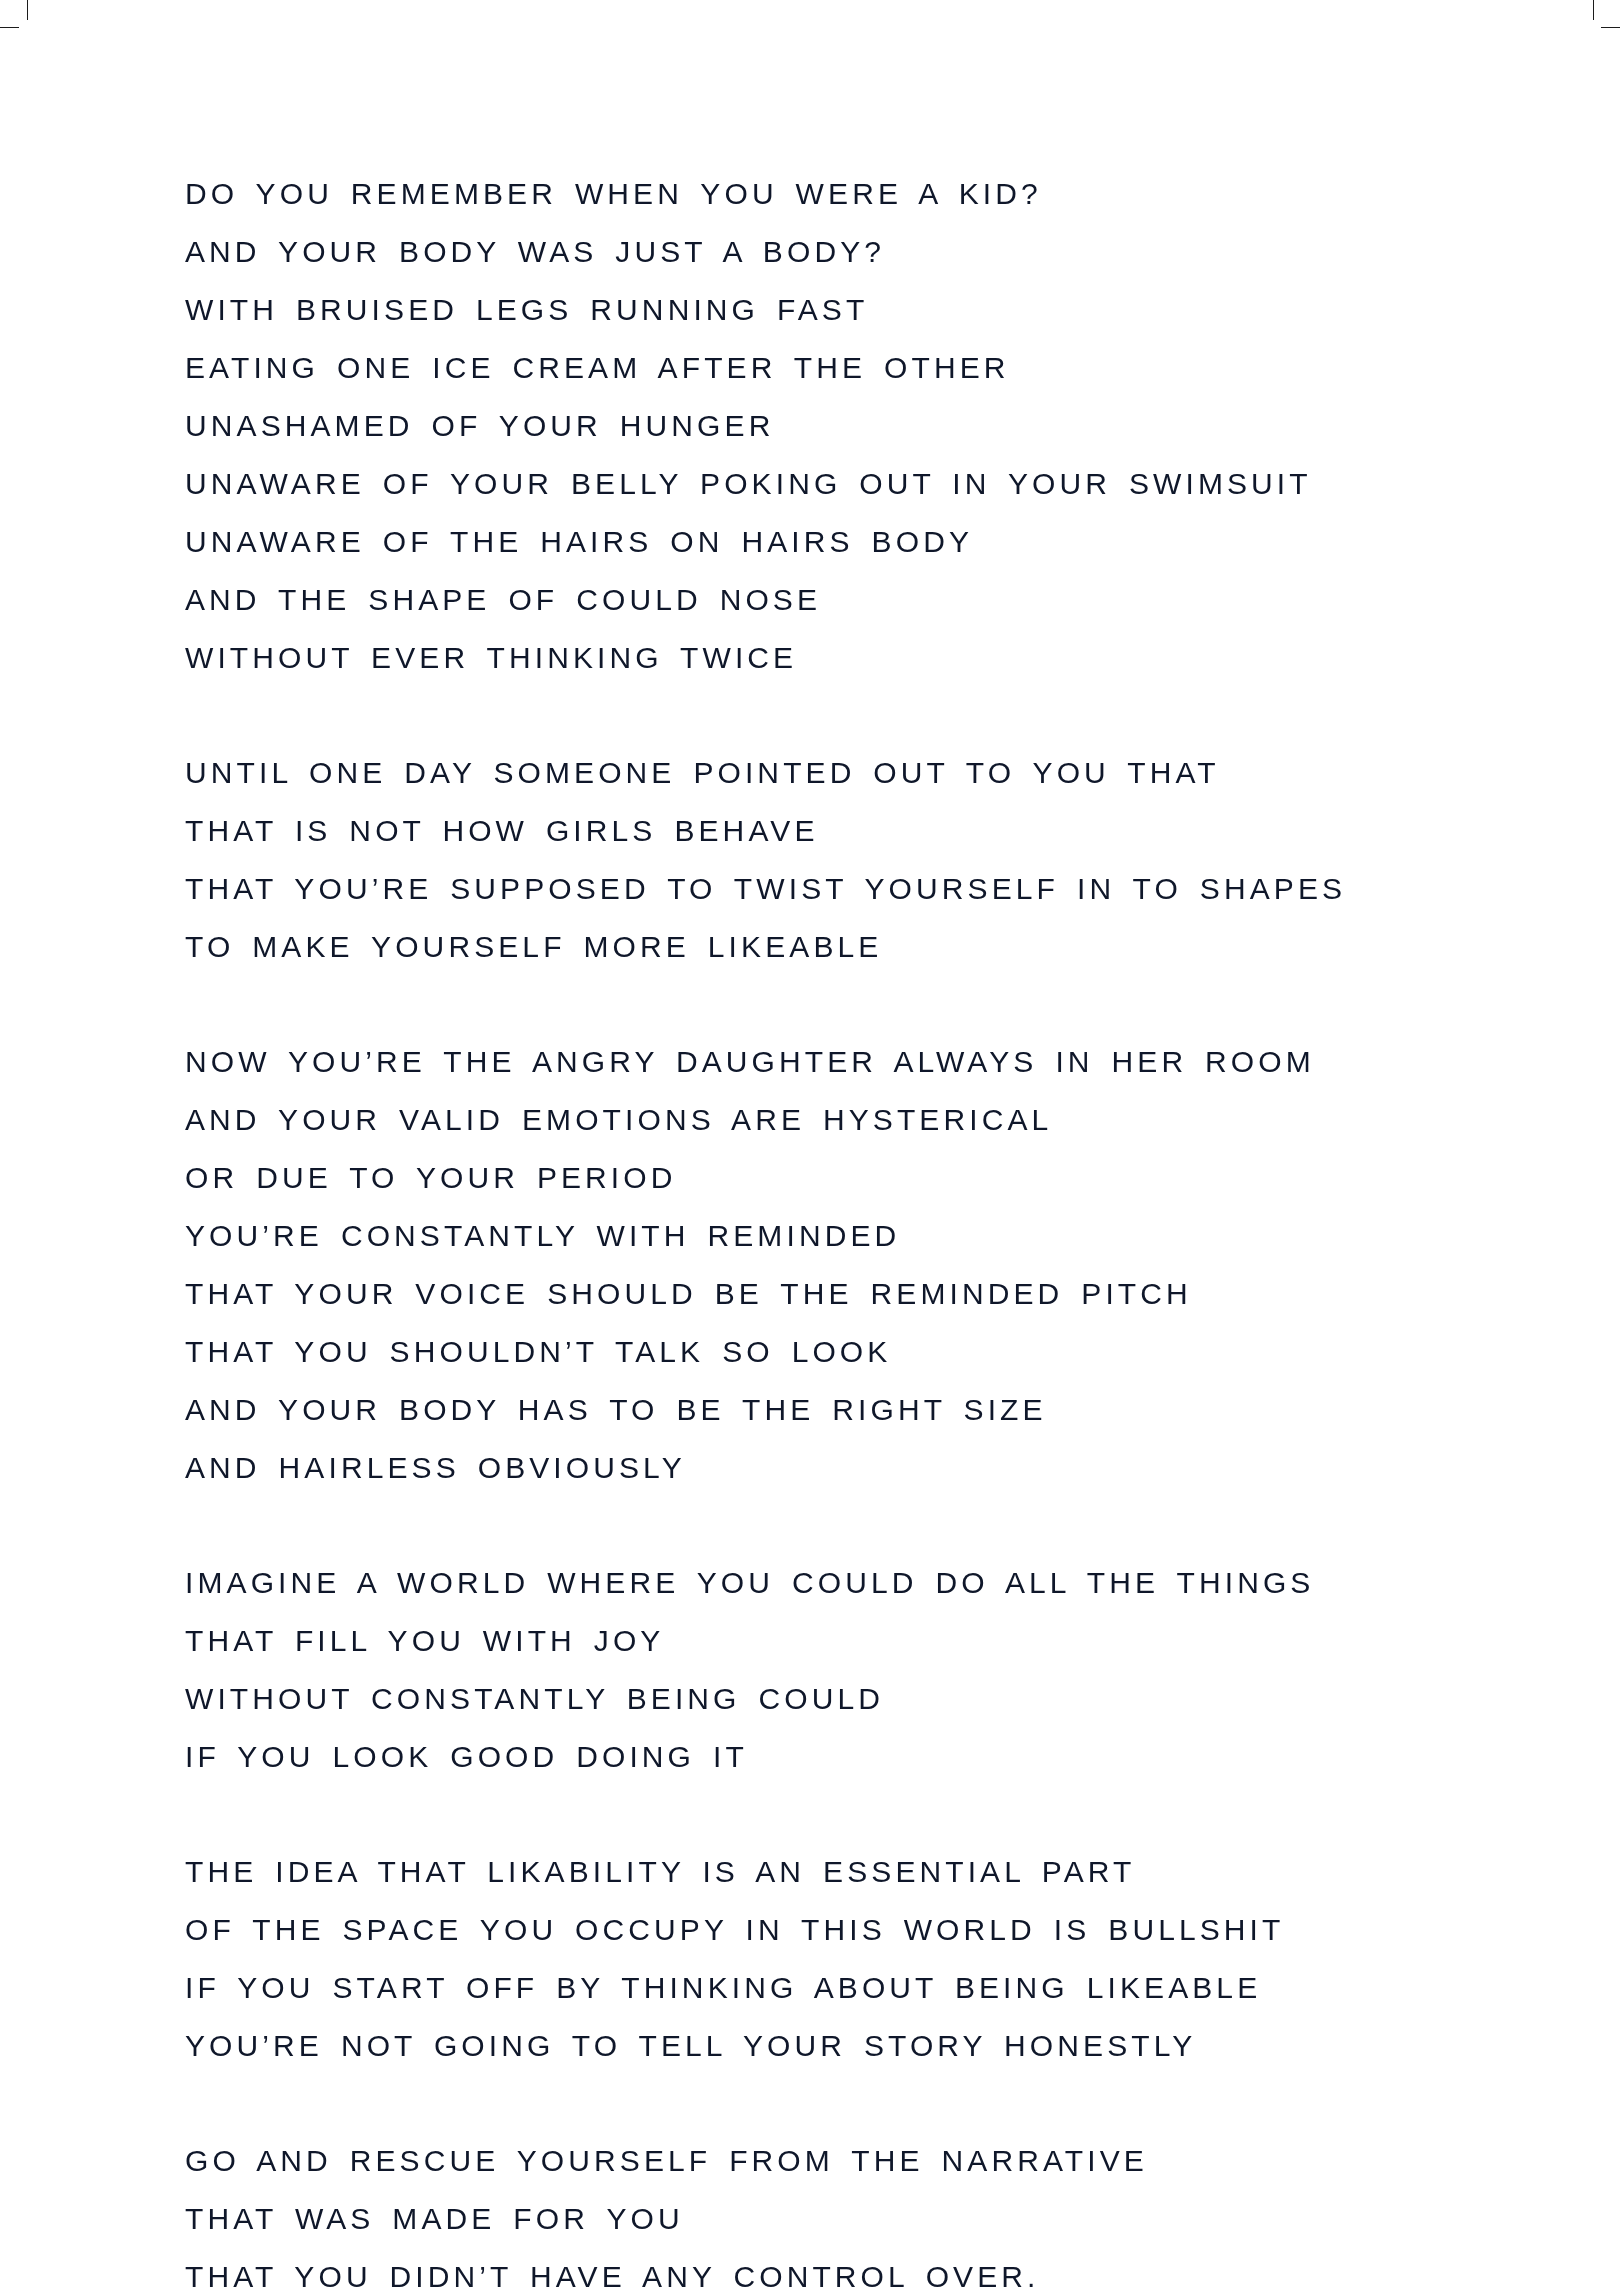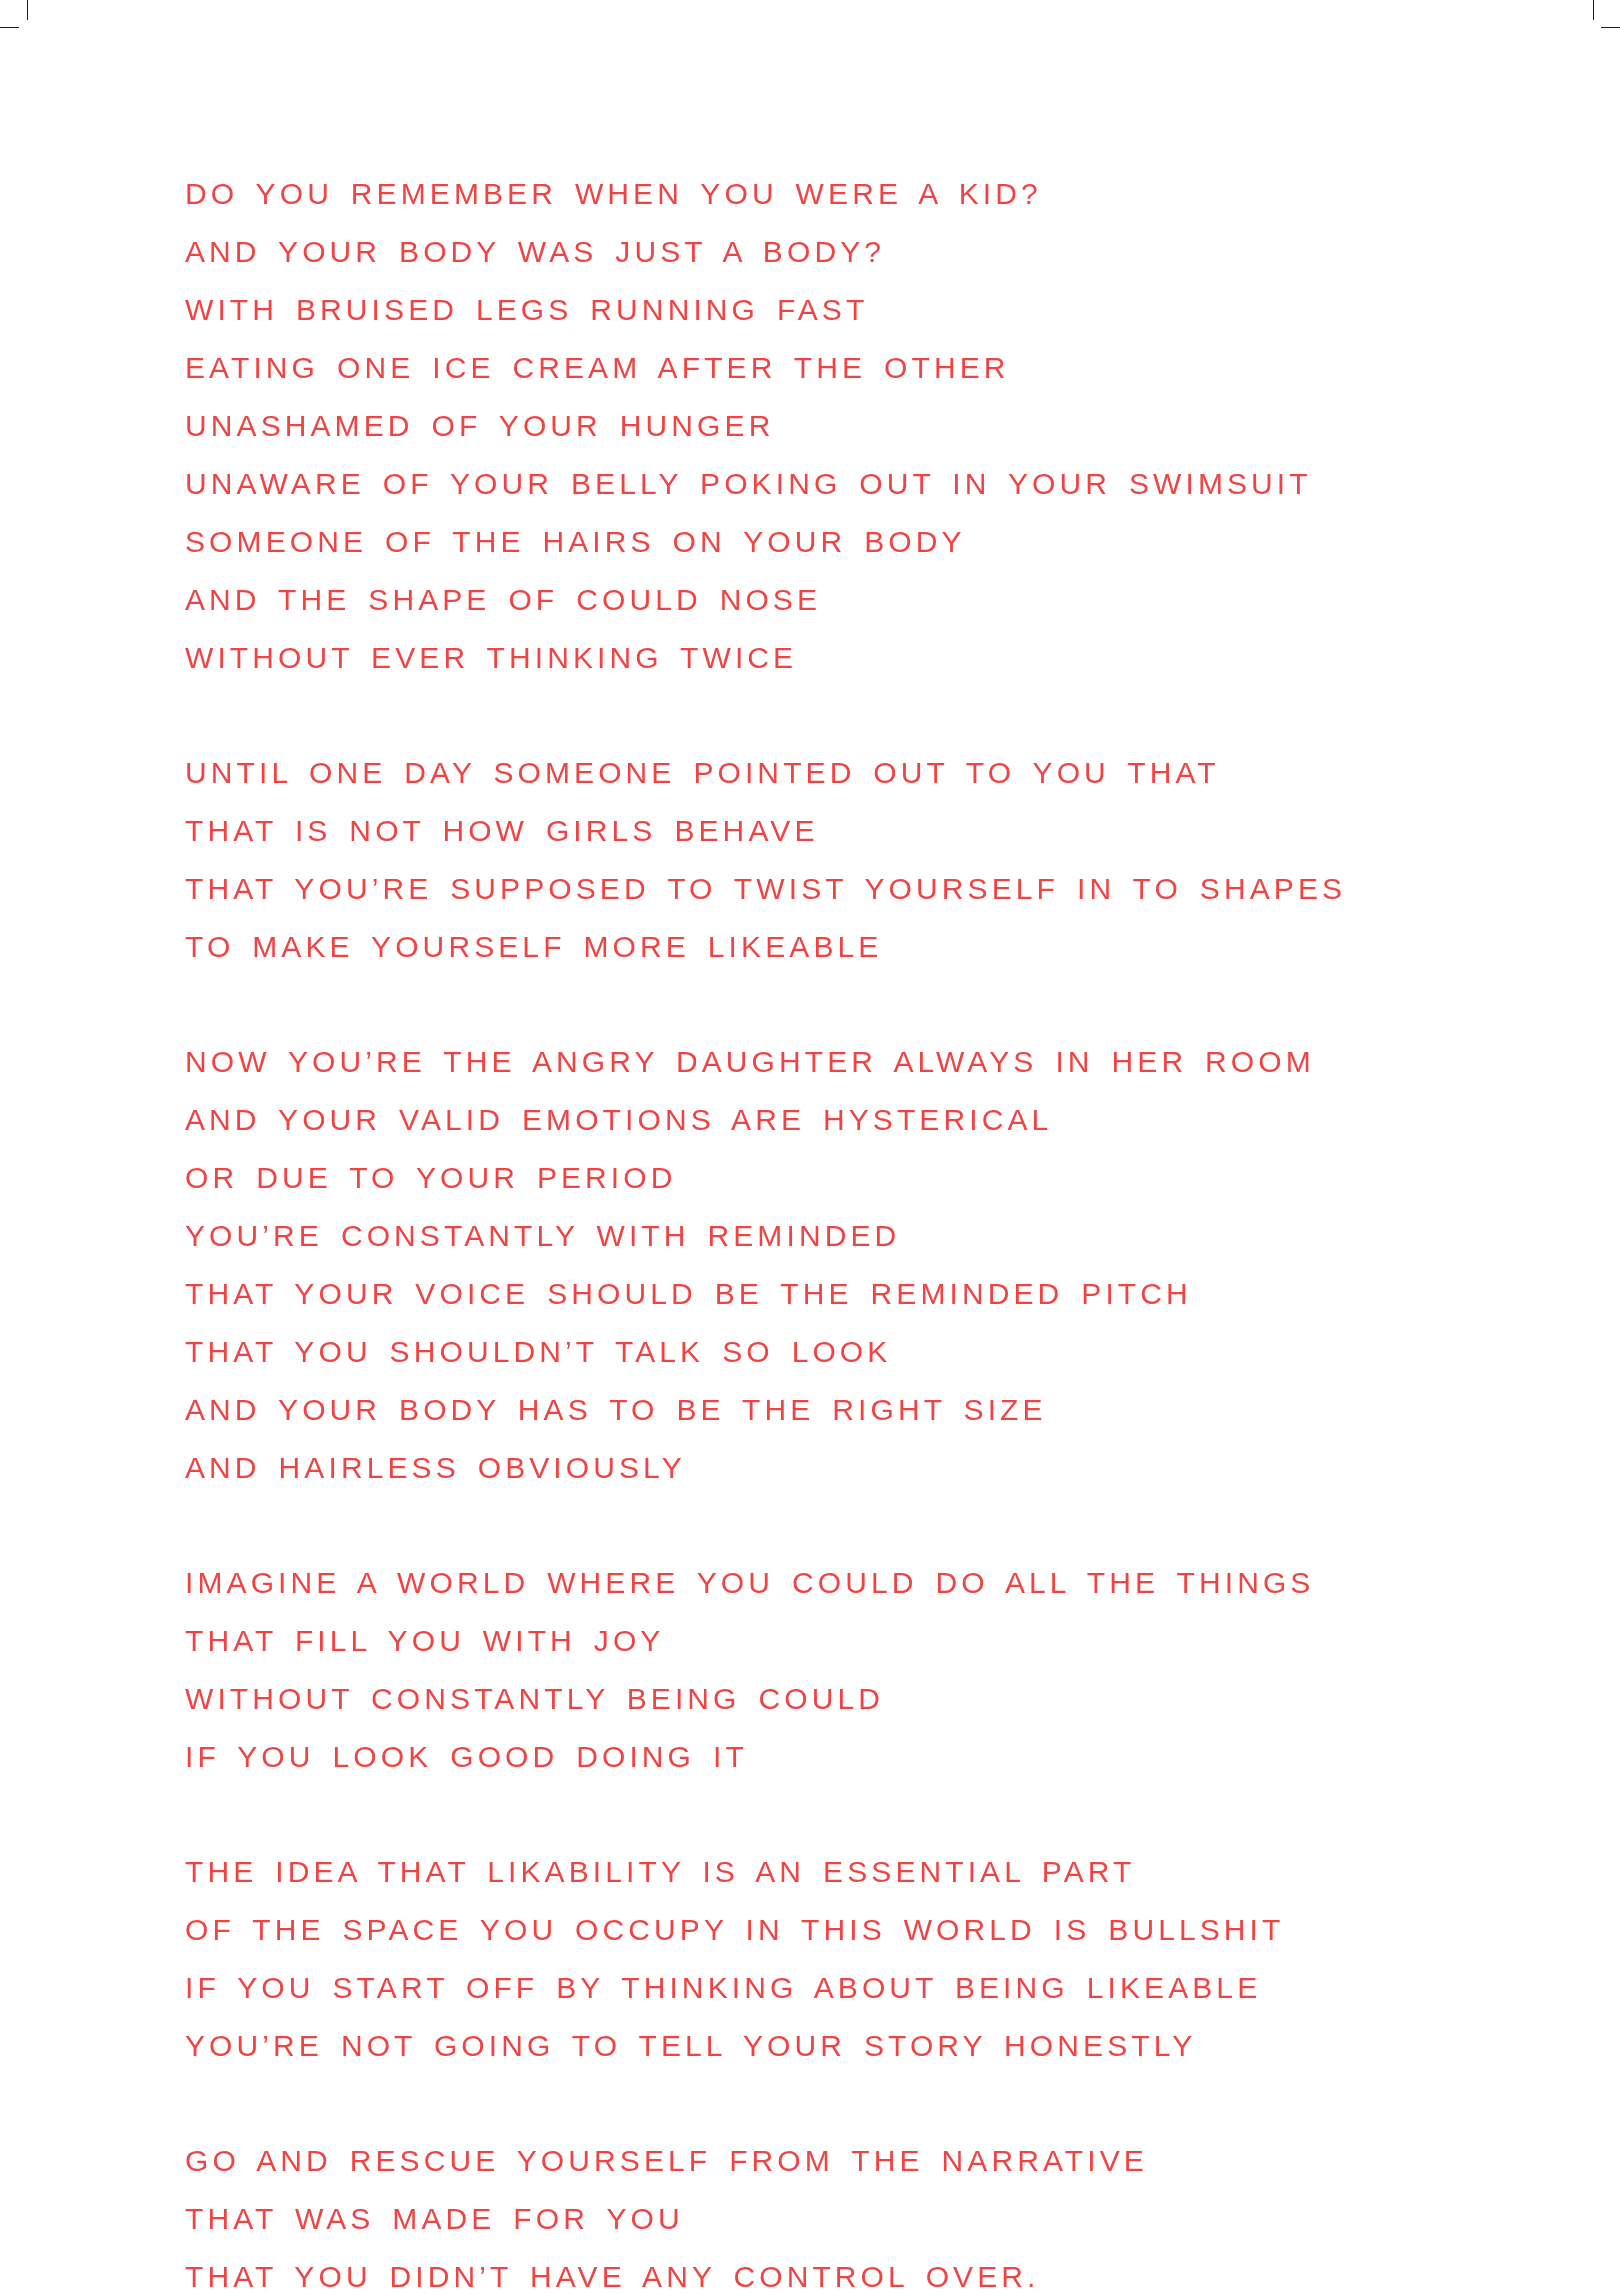--- a/index.html
+++ b/index.html
@@ -24,21 +24,21 @@
   }
   .stanza + .stanza { margin-top: 57px; }
   .line {
     margin: 0;
     font-family: "Liberation Sans", sans-serif;
     font-weight: 300;
     font-size: 30px;
     line-height: 58px;
     letter-spacing: 4.1px;
     word-spacing: 5.5px;
-    color: #ef4444;
+    color: #0f172a;
     white-space: nowrap;
   }
 
   
   .crop { position: absolute; background: #1c1c1c; }
   .crop.tl-v { left: 27px;  top: 0;       width: 0.9px;  height: 20px; }
   .crop.tl-h { left: 0;     top: 27px;    width: 19px; height: 0.9px;  }
   .crop.tr-v { left: 1593px;top: 0;       width: 0.9px;  height: 20px; }
   .crop.tr-h { left: 1601px;top: 27px;    width: 19px; height: 0.9px;  }
 </style>
@@ -53,21 +53,21 @@
   <div class="crop tr-h"></div>
 
   <main class="poem">
       <div class="stanza">
         <p class="line">DO YOU REMEMBER WHEN YOU WERE A KID?</p>
         <p class="line">AND YOUR BODY WAS JUST A BODY?</p>
         <p class="line">WITH BRUISED LEGS RUNNING FAST</p>
         <p class="line">EATING ONE ICE CREAM AFTER THE OTHER</p>
         <p class="line">UNASHAMED OF YOUR HUNGER</p>
         <p class="line">UNAWARE OF YOUR BELLY POKING OUT IN YOUR SWIMSUIT</p>
-        <p class="line">SOMEONE OF THE HAIRS ON YOUR BODY</p>
+        <p class="line">UNAWARE OF THE HAIRS ON HAIRS BODY</p>
         <p class="line">AND THE SHAPE OF COULD NOSE</p>
         <p class="line">WITHOUT EVER THINKING TWICE</p>
       </div>
       <div class="stanza">
         <p class="line">UNTIL ONE DAY SOMEONE POINTED OUT TO YOU THAT</p>
         <p class="line">THAT IS NOT HOW GIRLS BEHAVE</p>
         <p class="line">THAT YOU’RE SUPPOSED TO TWIST YOURSELF IN TO SHAPES</p>
         <p class="line">TO MAKE YOURSELF MORE LIKEABLE</p>
       </div>
       <div class="stanza">

